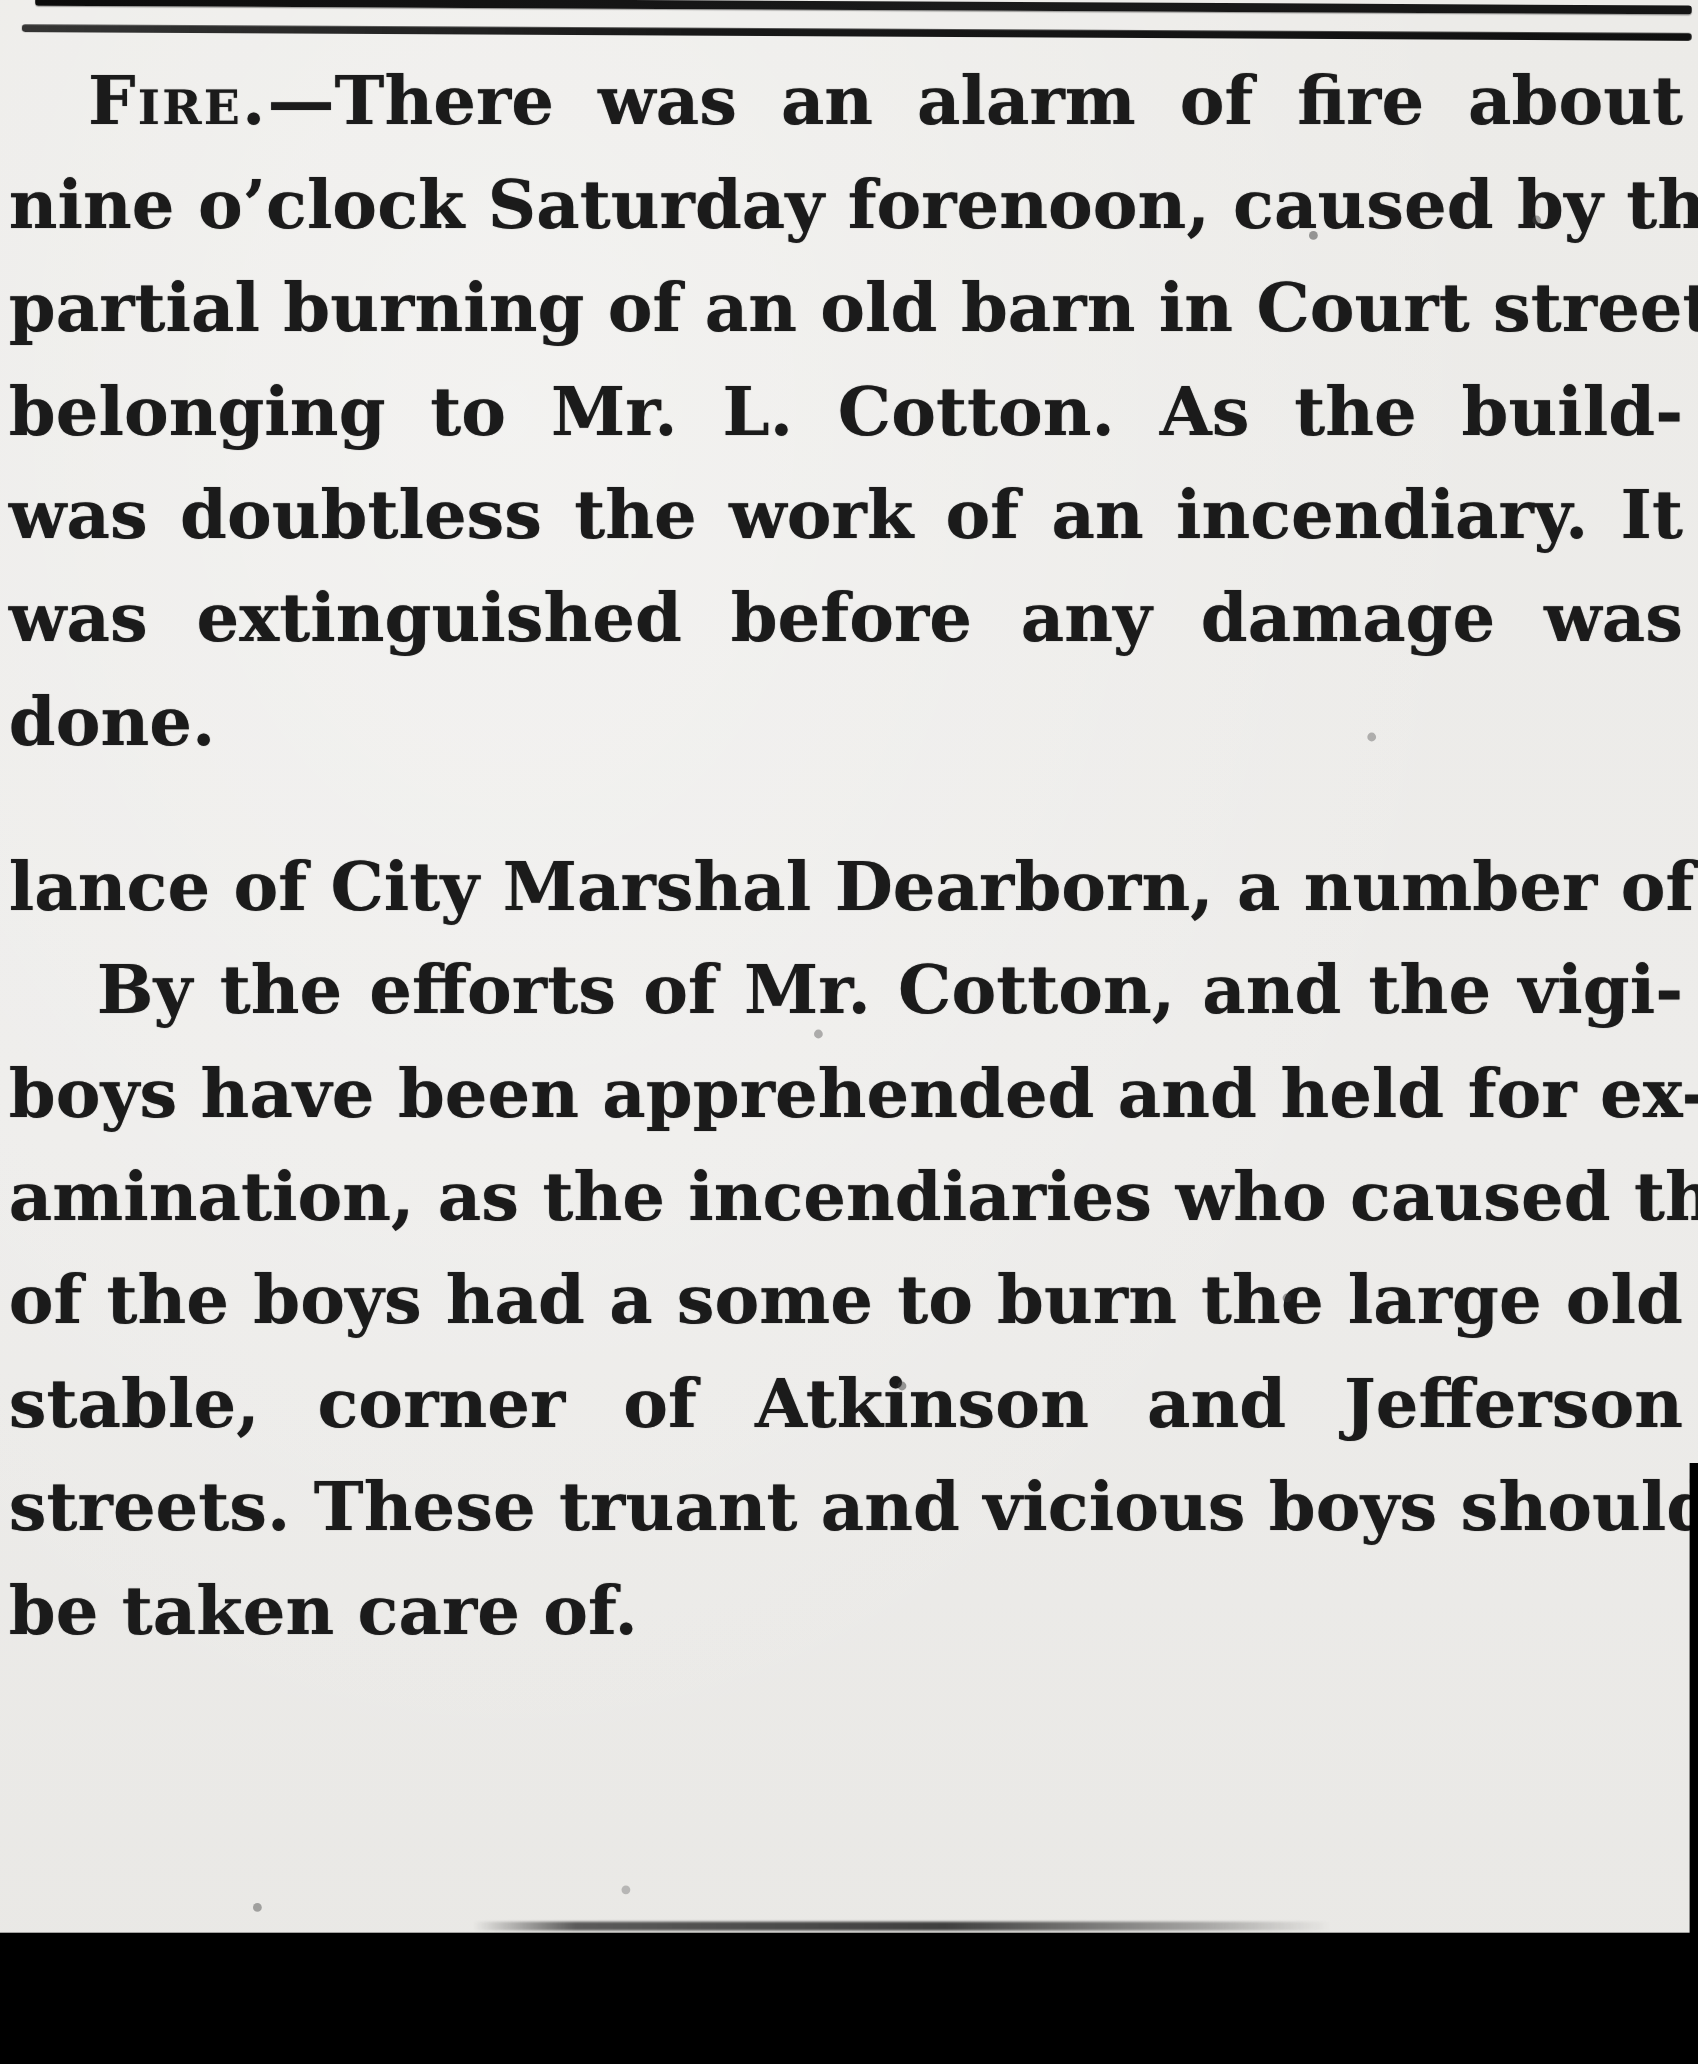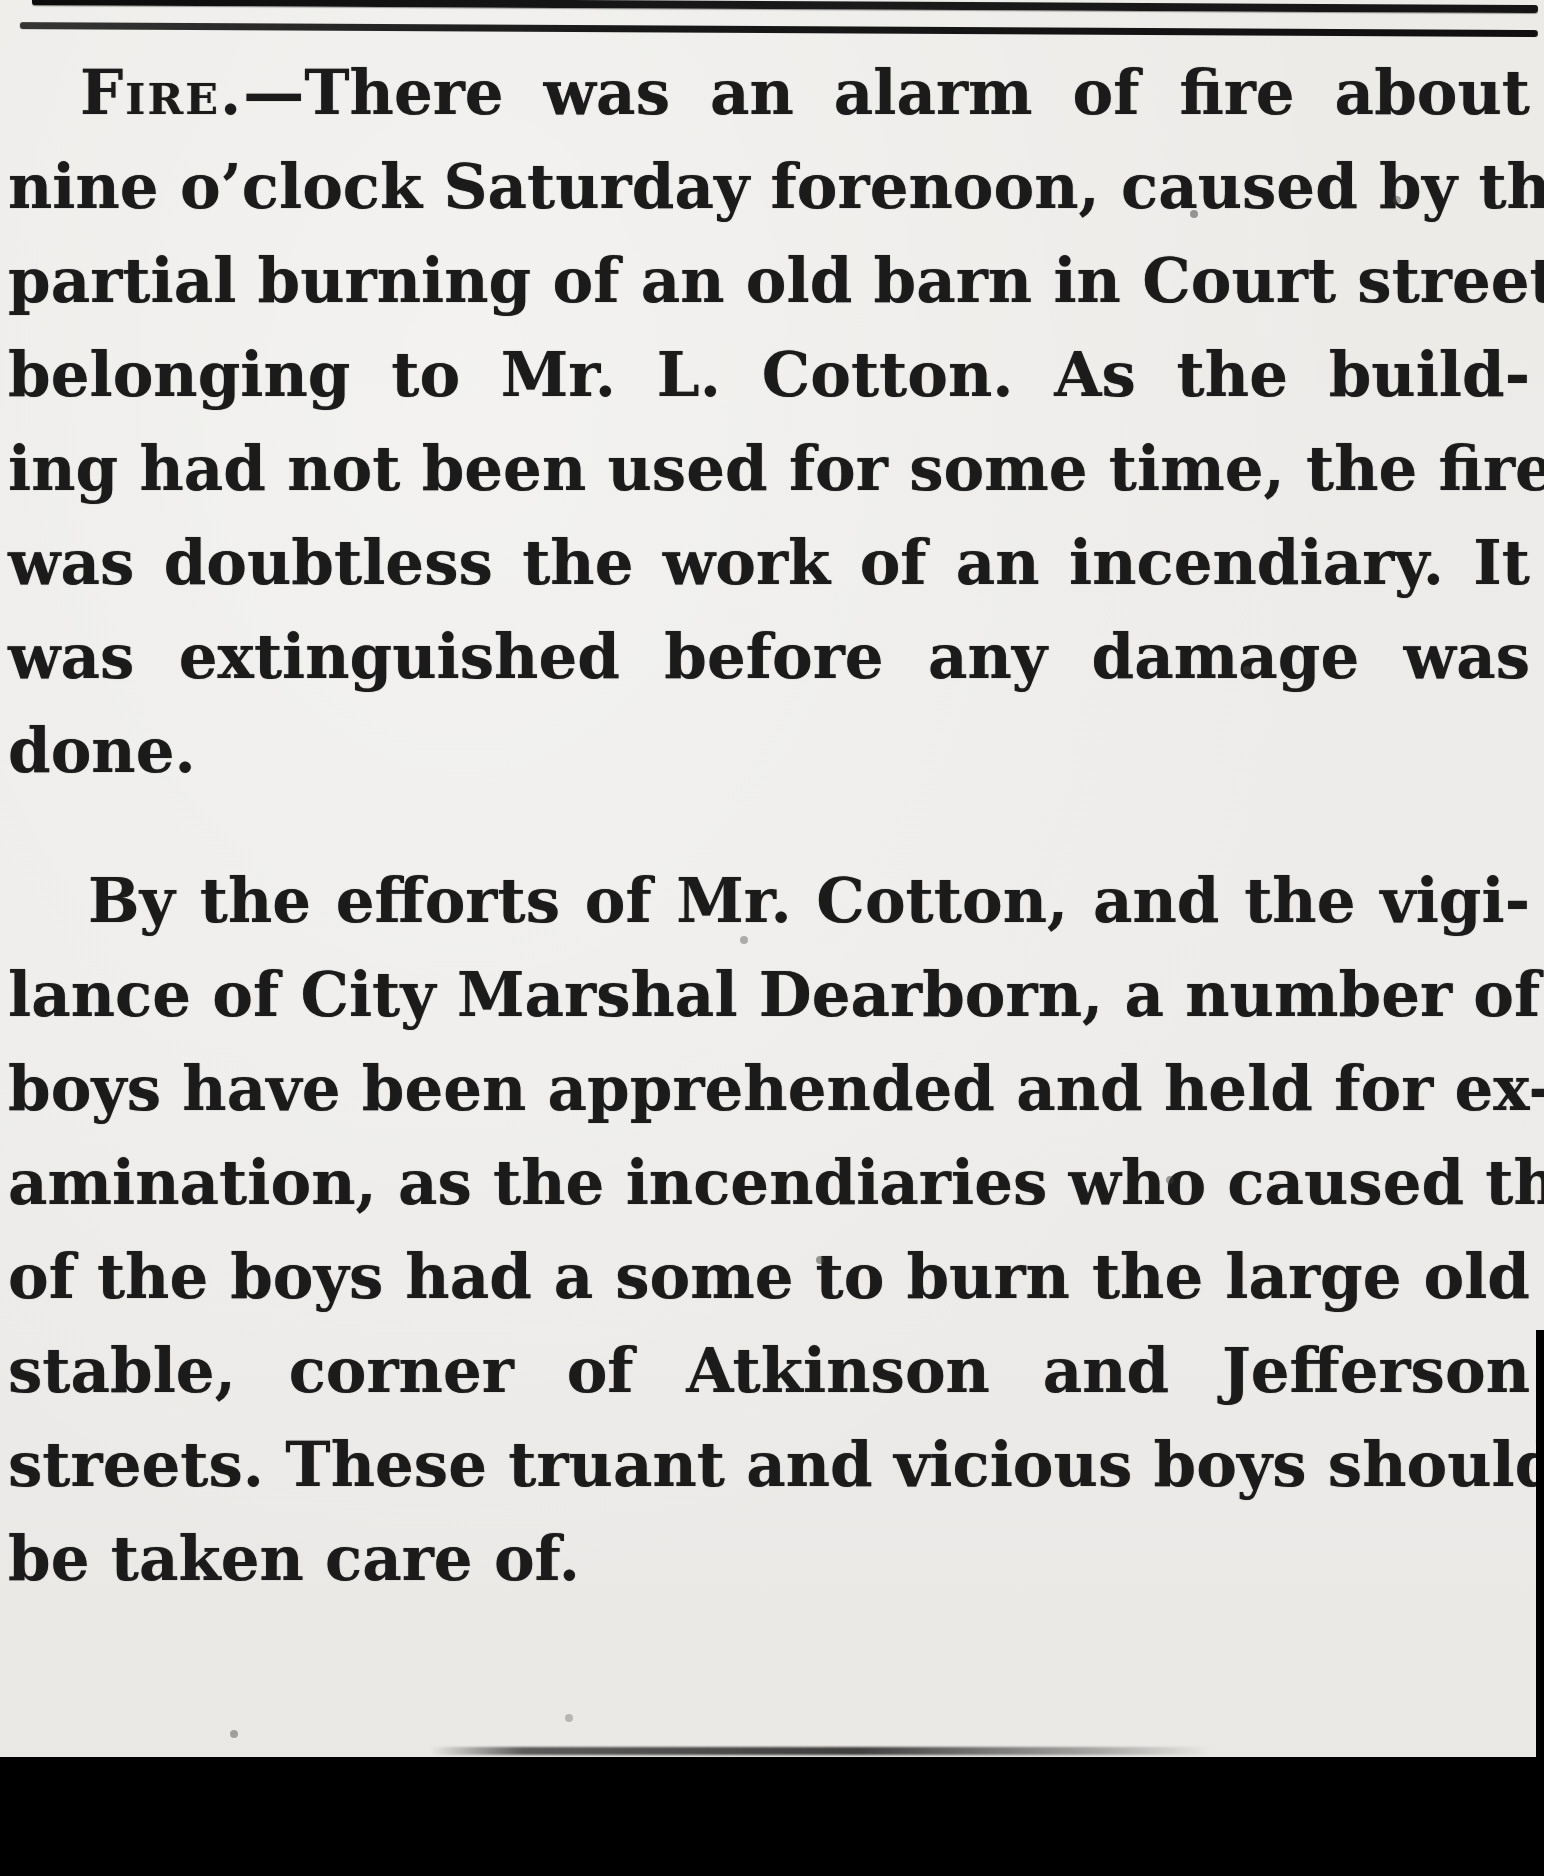--- a/index.html
+++ b/index.html
@@ -122,29 +122,28 @@
     <div class="rule-b"></div>
   </div>
 
   <div class="article">
 
     <div class="para para-1">
       <div class="line first-p1"><span class="lead-word">Fire.</span><span>—There was an alarm of fire about</span></div>
       <div class="line">nine o’clock Saturday forenoon, caused by the</div>
       <div class="line">partial burning of an old barn in Court street,</div>
       <div class="line">belonging to Mr. L. Cotton. As the build-</div>
-      <div class="line">ing had not been used for some time, the fire</div>
       <div class="line">was doubtless the work of an incendiary. It</div>
       <div class="line">was extinguished before any damage was</div>
       <div class="line last">done.</div>
     </div>
 
     <div class="para para-2">
+      <div class="line">lance of City Marshal Dearborn, a number of</div>
       <div class="line first-p2">By the efforts of Mr. Cotton, and the vigi-</div>
-      <div class="line">lance of City Marshal Dearborn, a number of</div>
       <div class="line">boys have been apprehended and held for ex-</div>
       <div class="line">amination, as the incendiaries who caused this</div>
       <div class="line">of the boys had a some to burn the large old</div>
       <div class="line">stable, corner of Atkinson and Jefferson</div>
       <div class="line">streets. These truant and vicious boys should</div>
       <div class="line last">be taken care of.</div>
     </div>
 
   </div>
 

